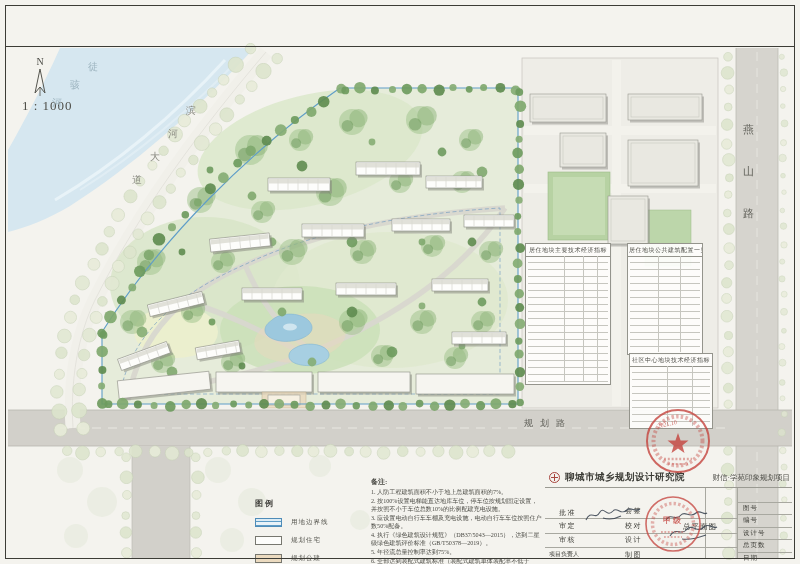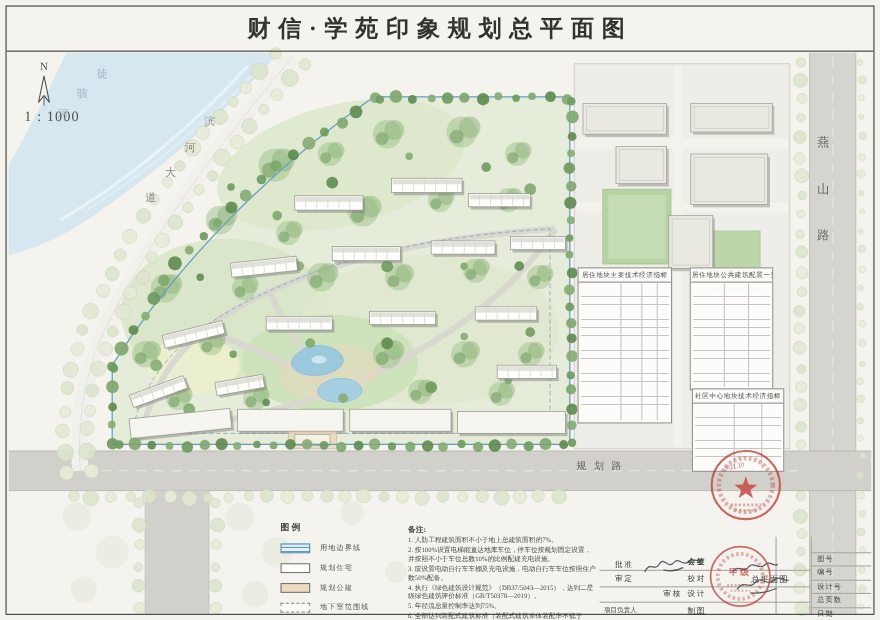--- a/index.html
+++ b/index.html
@@ -20,21 +20,21 @@
   .west-chars span { color:#8a8a82; }
   .south-label { position:absolute; left:524px; top:417px; font-size:9px; letter-spacing:7px; color:#62625b; z-index:5; }
   .east-label { position:absolute; left:743px; top:122px; z-index:5; display:flex; flex-direction:column; gap:27px; font-size:11px; color:#62625b; }
 
   .mtable { position:absolute; background:rgba(253,253,251,.95); border:.8px solid #94948c; z-index:6; }
   .mtable .tt { font-size:6px; text-align:center; color:#4c4c46; padding:2px 1px 1px; letter-spacing:.5px; white-space:nowrap; overflow:hidden; border-bottom:.6px solid #94948c; }
   .mtable .tb { position:absolute; left:2px; right:2px; top:12px; bottom:2px; background:repeating-linear-gradient(to bottom, transparent 0 6.4px, #c6c6bf 6.4px 7px); }
   .mtable .vl { position:absolute; top:12px; bottom:2px; width:1px; background:#c6c6bf; }
 
   .legend { position:absolute; left:255px; top:474px; z-index:10; }
-  .legend-title { font-size:8px; font-weight:bold; color:#3f3f3a; letter-spacing:2px; }
+  .legend-title { font-size:8px; font-weight:bold; color:#3f3f3a; letter-spacing:2px;margin-top:24px; }
   .legend-item { display:flex; align-items:center; gap:9px; margin-top:9px; }
   .sw { width:27px; height:9px; border:.8px solid #77776f; background:#fdfdfb; flex:none; }
   .sw-boundary { border-color:#4f8cb8; background:linear-gradient(to bottom,#dcecf5 0 2px,#5d9cc6 2px 3.2px,#e8f2f8 3.2px 5.6px,#5d9cc6 5.6px 6.8px,#dcecf5 6.8px 9px); }
   .sw-public { background:#ebdabf; }
   .sw-basement { border:.9px dashed #9a9a90; background:#fbfbf7; }
   .legend-label { font-size:6.5px; color:#55554e; letter-spacing:1px; white-space:nowrap; }
 
   .notes { position:absolute; left:371px; top:477px; width:172px; z-index:10; color:#4a4a44; }
   .notes-title { font-size:7px; font-weight:bold; }
   .note-item { font-size:6.1px; line-height:1.32; margin-top:1px; }
@@ -728,26 +728,31 @@
         <div class="note-item">1. 人防工程建筑面积不小于地上总建筑面积的7%。</div>
         <div class="note-item">2. 按100%设置电梯能直达地库车位，停车位按规划固定设置，并按照不小于车位总数10%的比例配建充电设施。</div>
         <div class="note-item">3. 应设置电动自行车车棚及充电设施，电动自行车车位按照住户数50%配备。</div>
         <div class="note-item">4. 执行《绿色建筑设计规范》（DB37/5043—2015），达到二星级绿色建筑评价标准（GB/T50378—2019）。</div>
         <div class="note-item">5. 年径流总量控制率达到75%。</div>
         <div class="note-item">6. 全部达到装配式建筑标准（装配式建筑单体装配率不低于70%）。</div>
       </div>
   </div>
 
   <div class="tblock">
+    <div class="tb-company-row">
+      <span class="tb-logo"></span>
+      <span class="tb-company">聊城市城乡规划设计研究院</span>
+      <span class="tb-project">财信·学苑印象规划项目</span>
+    </div>
     <div id="tb-grid" style="position:absolute;inset:20px 0 0 0;">
         <span class="lab" style="left: 14px; top: 20px;">批准</span>
         <span class="lab" style="left: 14px; top: 32.5px;">审定</span>
-        <span class="lab" style="left: 14px; top: 47px; margin-left: 44px;">审核</span>
+        <span class="lab" style="left: 14px; top: 47px;">审核</span>
         <span class="lab" style="left: 4px; top: 61.5px; font-size: 6px; letter-spacing: 0px;">项目负责人</span>
-        <span class="lab" style="left: 80px; top: 18px; font-weight: bold;">会签</span>
+        <span class="lab" style="left: 80px; top: 18px;">会签</span>
         <span class="lab" style="left: 80px; top: 32.5px;">校对</span>
         <span class="lab" style="left: 80px; top: 47px;">设计</span>
         <span class="lab" style="left: 80px; top: 61.5px; text-decoration: underline;">制图</span>
         <span class="lab" style="left: 198px; top: 16px; font-size: 6.5px; letter-spacing: 1px;">图号</span>
         <span class="lab" style="left: 198px; top: 28.4px; font-size: 6.5px; letter-spacing: 1px;">编号</span>
         <span class="lab" style="left: 198px; top: 40.8px; font-size: 6.5px; letter-spacing: 1px;">设计号</span>
         <span class="lab" style="left: 198px; top: 53.2px; font-size: 6.5px; letter-spacing: 1px;">总页数</span>
         <span class="lab" style="left: 198px; top: 65.6px; font-size: 6.5px; letter-spacing: 1px;">日期</span>
         <div class="gline" style="left: 160px; top: 0px; width: 0.7px; height: 70px;"></div>
         <div class="gline" style="left: 192px; top: 0px; width: 0.7px; height: 70px;"></div>
@@ -783,16 +788,15 @@
   </svg>
 
   <svg class="stamp" style="left:637px;top:488px;" width="72" height="72" opacity="0.75">
     <circle cx="36" cy="36" r="27" fill="none" stroke="#c4403a" stroke-width="1.6"></circle>
     <circle cx="36" cy="36" r="20.5" fill="none" stroke="#c4403a" stroke-width="3.5" stroke-dasharray="2.4 2.2" opacity="0.5"></circle>
     <text x="36" y="35" font-size="8" font-weight="bold" fill="#c4403a" text-anchor="middle" letter-spacing="2">甲级</text>
     <line x1="24" y1="44" x2="48" y2="44" stroke="#c4403a" stroke-width="2.2" stroke-dasharray="1.8 1.6" opacity="0.55"></line>
     <line x1="27" y1="49" x2="45" y2="49" stroke="#c4403a" stroke-width="1.8" stroke-dasharray="1.8 1.6" opacity="0.5"></line>
   </svg>
 
-  <div class="title-text">财信·学苑印象规划总平面图</div>
   <div class="title-rule"></div>
   <div class="frame"></div>
 </div>
 
 </body></html>

